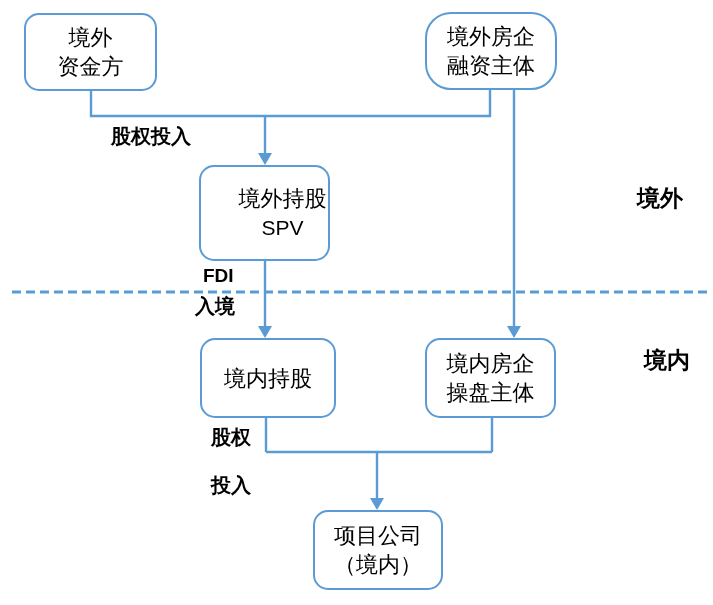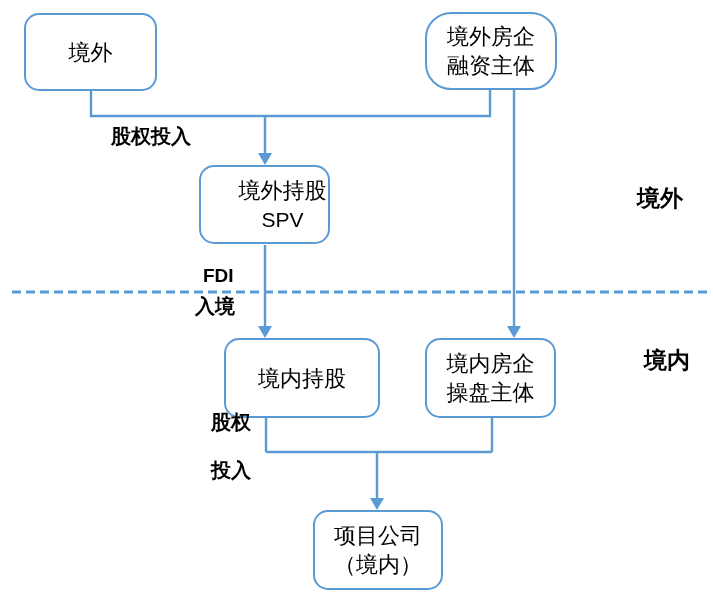--- a/index.html
+++ b/index.html
@@ -50,29 +50,29 @@
   }
   .region-label{
     position:absolute;z-index:1;
     font-family:"Liberation Sans", sans-serif;
     font-weight:700;
     font-size:23px;line-height:25px;
   }
   
   #node-funder   {left:24px;  top:13px;  width:133px; height:78px;}
   #node-finance  {left:425px; top:12px;  width:132px; height:78px;border-radius:26px;}
-  #node-spv      {left:199px; top:165px; width:131px; height:79px;padding-left:36px;}
-  #node-wfoe     {left:200px; top:338px; width:156px; height:80px;margin-left:24px;}
+  #node-spv      {left:199px; top:165px; width:131px; height:96px;padding-left:36px;}
+  #node-wfoe     {left:200px; top:338px; width:136px; height:80px;}
   #node-operator {left:425px; top:338px; width:131px; height:80px;}
   #node-project  {left:313px; top:510px; width:130px; height:80px;}
   
   #label-equity-top {left:111px; top:124px;}
   #label-fdi        {left:203px; top:264px;}
   #label-entry      {left:195px; top:294px;}
-  #label-equity-mid {left:211px; top:410px; text-align:left;}
+  #label-equity-mid {left:211px; top:425px; text-align:left;}
   #label-overseas   {left:637px; top:186px;}
   #label-domestic   {left:644px; top:348px;}
 </style>
 </head>
 <body>
 
 <div class="canvas">
 
   <svg class="edges" width="713" height="605" viewBox="0 0 713 605">
 
@@ -103,20 +103,21 @@
       <polygon points="377,510 370,498 384,498"></polygon>
     </g>
 
     <g>
       <path class="dashed" d="M12,292 H707"></path>
     </g>
   </svg>
 
   <div class="node" id="node-funder">
     <span>境外</span>
+    <span>资金方</span>
   </div>
 
   <div class="node" id="node-finance">
     <span>境外房企</span>
     <span>融资主体</span>
   </div>
 
   <div class="node" id="node-spv">
     <span>境外持股</span>
     <span class="latin">SPV</span>

